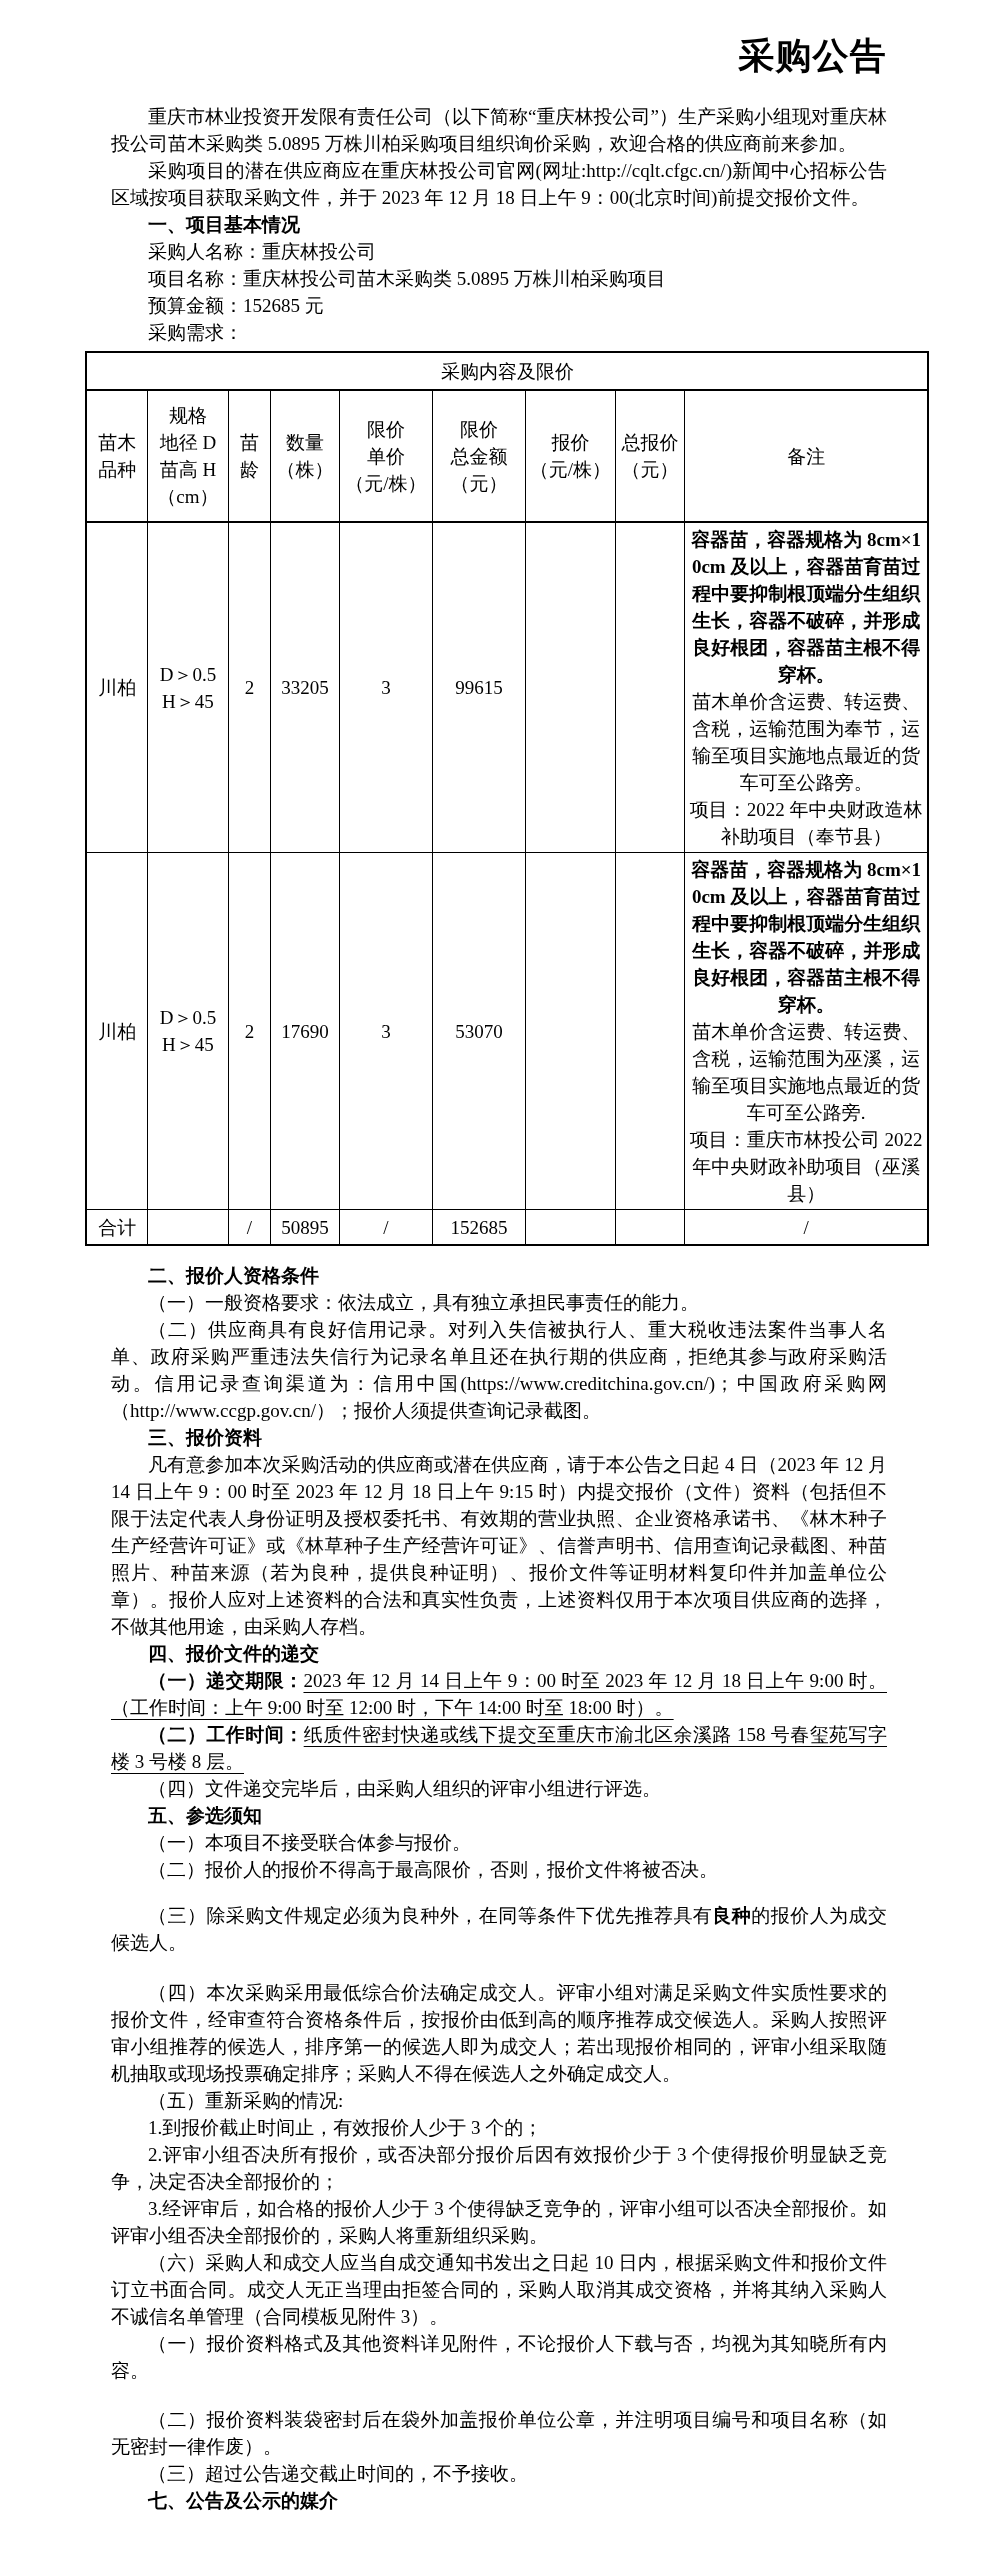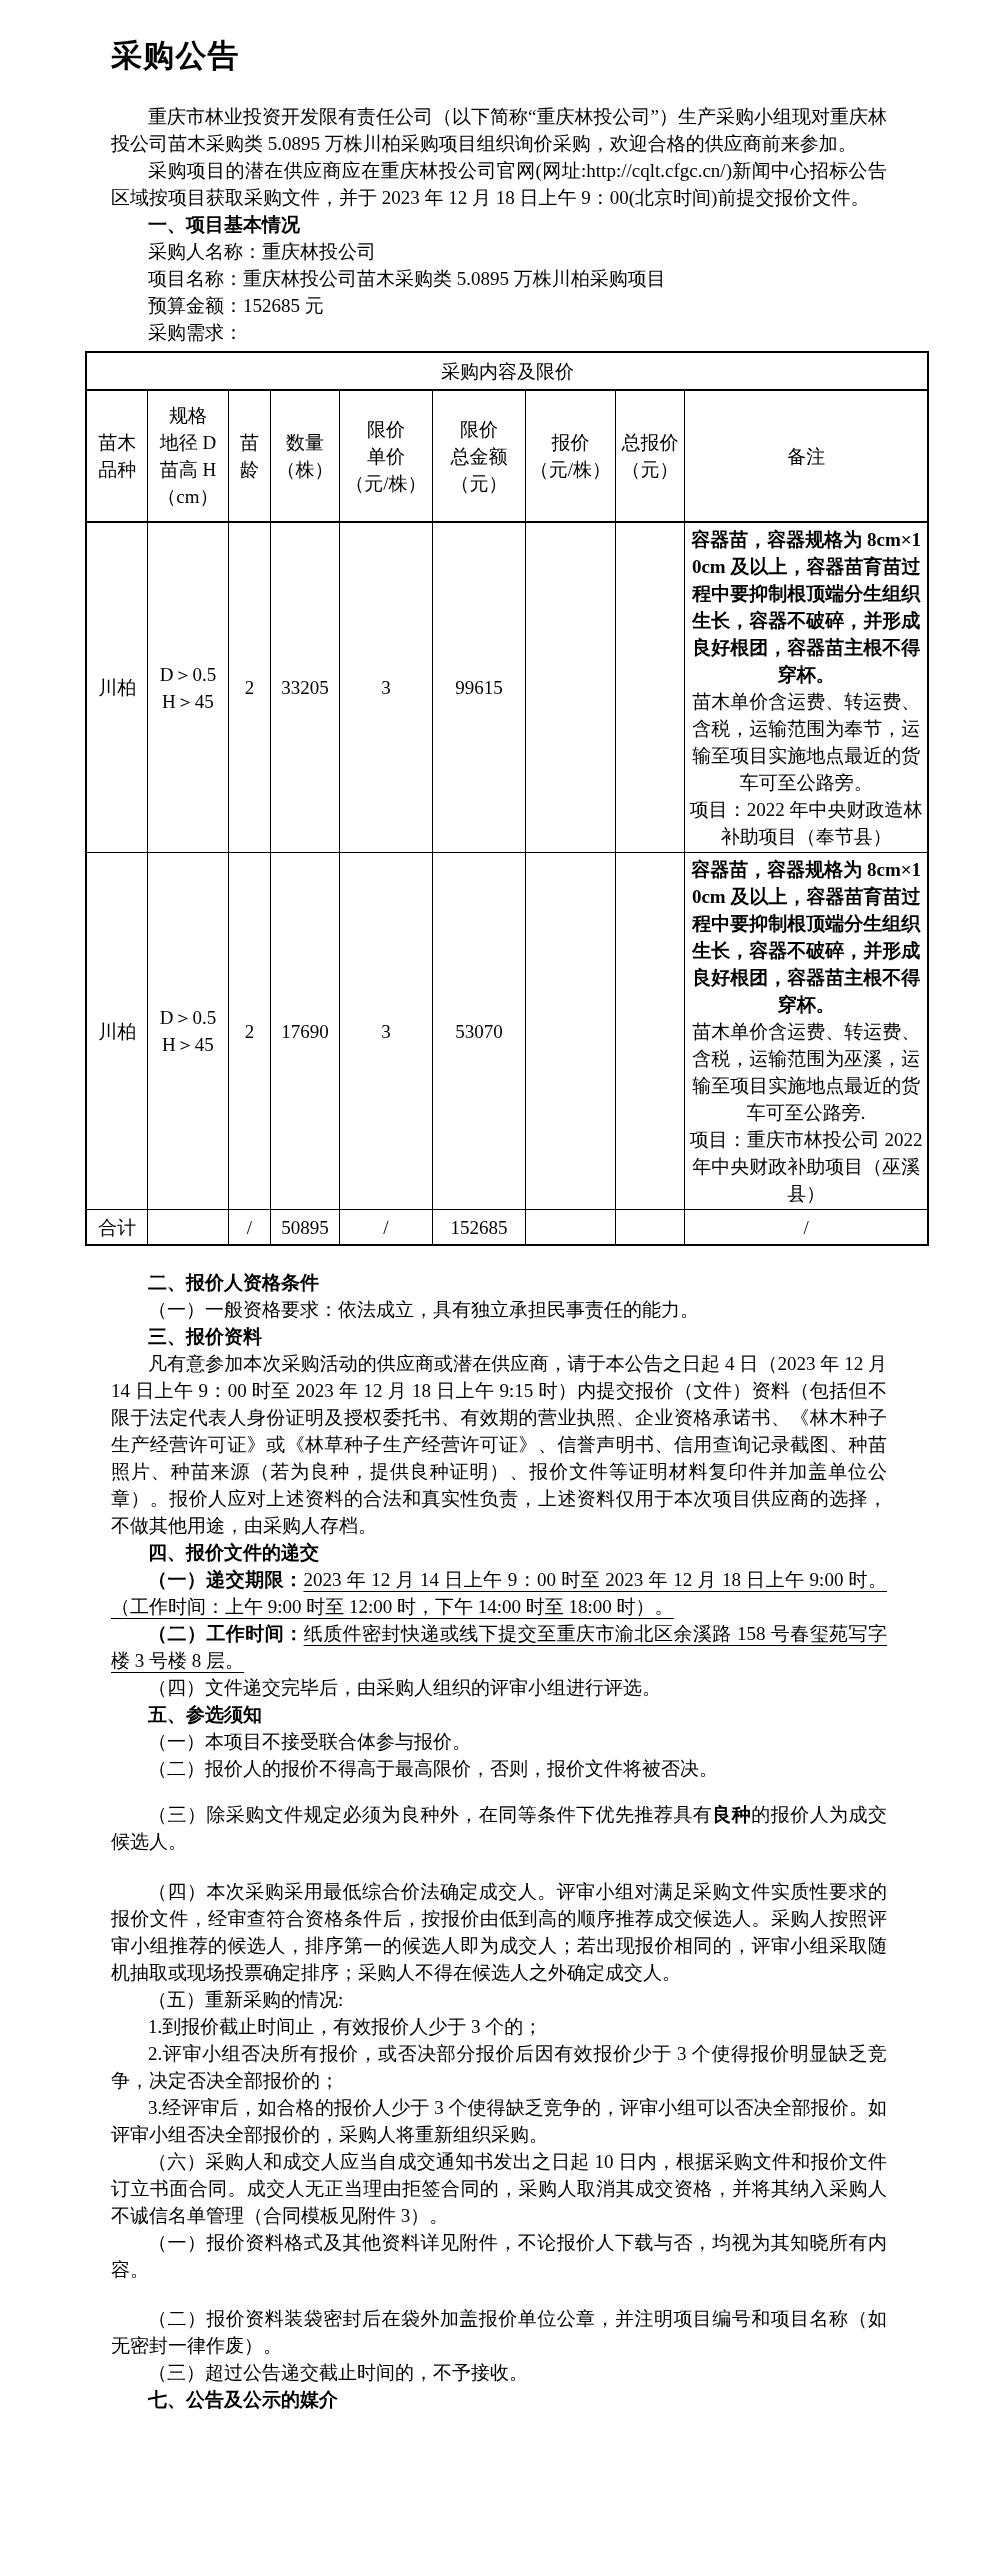--- a/index.html
+++ b/index.html
@@ -4,33 +4,33 @@
 <style>
   html,body{margin:0;padding:0;background:#ffffff;}
   .page{
     width:998px;height:2576px;overflow:hidden;box-sizing:border-box;
     background:#fff;color:#000;
     padding:28px 111px 0 111px;
     font-family:"Liberation Serif","DejaVu Serif",serif;
     font-size:19px;line-height:27px;
   }
   h1.doc-title{
-    margin:0 0 19px 0;font-size:31px;line-height:56px;text-align:left;
+    margin:0 0 19px 0;font-size:36px;line-height:56px;text-align:right;
     font-weight:700;letter-spacing:1.2px;
   }
   p{margin:0;text-align:justify;}
   .indent{text-indent:37px;font-family:Liberation Serif, serif;}
   .b{font-weight:700;}
   .u{text-decoration:underline;text-decoration-thickness:1.2px;text-underline-offset:5px;}
   .heading{font-weight:700;text-indent:37px;}
   .gap30{margin-top:19px;}
   .gap36{margin-top:22.5px;}
   table.limits{
     border-collapse:collapse;table-layout:fixed;
-    width:842px;margin:5px 0 23px -25.6px;
+    width:842px;margin:5px 0 16px -25.6px;
     border:2.5px solid #000;font-size:19px;padding-left:40px;
   }
   table.limits td,table.limits th{
     border:1.2px solid #000;vertical-align:middle;text-align:center;
     padding:2.5px 3.7px;font-weight:400;word-break:break-all;
   }
   tr.caption-row td{border-bottom:2.5px solid #000;height:31px;}
   tr.colhead th{border-bottom:2.5px solid #000;padding:11.2px 2.5px;}
   .pre{white-space:pre-line;line-height:27px;}
   td.remark{text-align:left;padding:5px 7.5px;line-height:27px;}
@@ -134,20 +134,21 @@
       <td class="num">152685</td>
       <td></td>
       <td></td>
       <td>/</td>
     </tr>
   </tbody>
     </table>
 
   <p class="heading">二、报价人资格条件</p>
   <p class="indent">（一）一般资格要求：依法成立，具有独立承担民事责任的能力。</p>
+  <p class="indent">（二）供应商具有良好信用记录。对列入失信被执行人、重大税收违法案件当事人名单、政府采购严重违法失信行为记录名单且还在执行期的供应商，拒绝其参与政府采购活动。信用记录查询渠道为：信用中国(https://www.creditchina.gov.cn/)；中国政府采购网（http://www.ccgp.gov.cn/）；报价人须提供查询记录截图。</p>
 
   <p class="heading">三、报价资料</p>
   <p class="indent">凡有意参加本次采购活动的供应商或潜在供应商，请于本公告之日起 4 日（2023 年 12 月 14 日上午 9：00 时至 2023 年 12 月 18 日上午 9:15 时）内提交报价（文件）资料（包括但不限于法定代表人身份证明及授权委托书、有效期的营业执照、企业资格承诺书、《林木种子生产经营许可证》或《林草种子生产经营许可证》、信誉声明书、信用查询记录截图、种苗照片、种苗来源（若为良种，提供良种证明）、报价文件等证明材料复印件并加盖单位公章）。报价人应对上述资料的合法和真实性负责，上述资料仅用于本次项目供应商的选择，不做其他用途，由采购人存档。</p>
 
   <p class="heading">四、报价文件的递交</p>
   <p class="indent">
     <span class="b">（一）递交期限：</span><span class="u">2023 年 12 月 14 日上午 9：00 时至 2023 年 12 月 18 日上午 9:00 时。（工作时间：上午 9:00 时至 12:00 时，下午 14:00 时至 18:00 时）。</span>
   </p>
   <p class="indent">
     <span class="b">（二）工作时间：</span><span class="u">纸质件密封快递或线下提交至重庆市渝北区余溪路 158 号春玺苑写字楼 3 号楼 8 层。</span>

